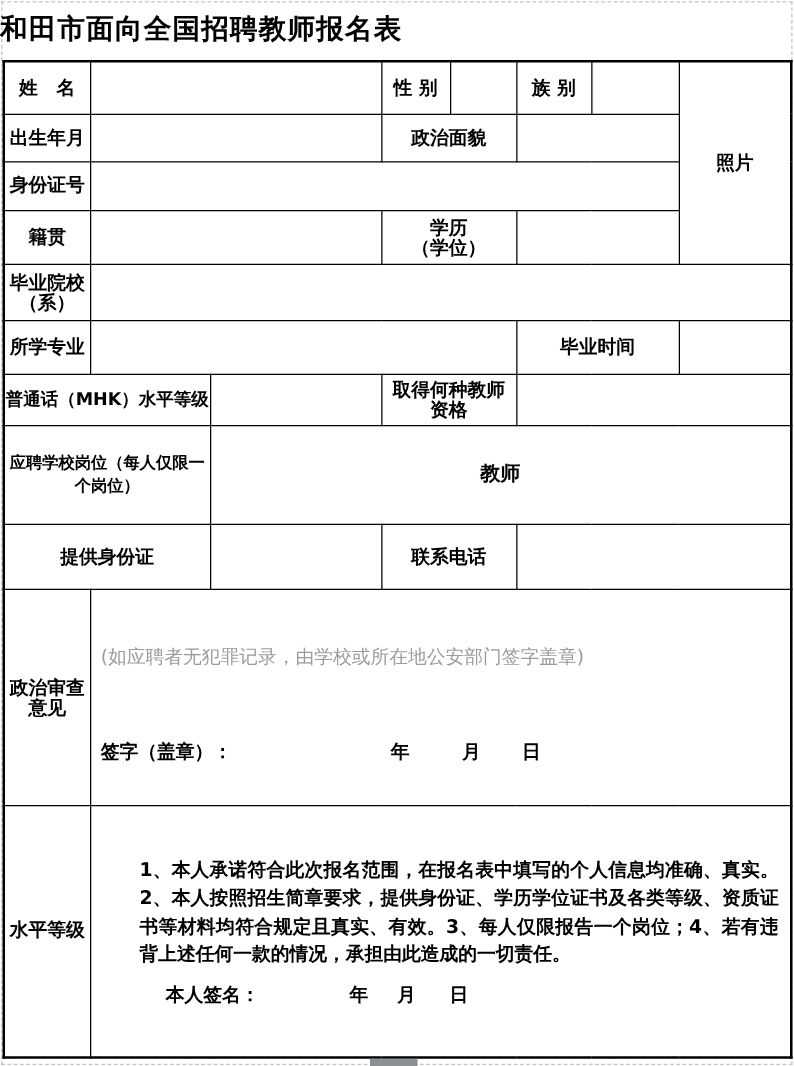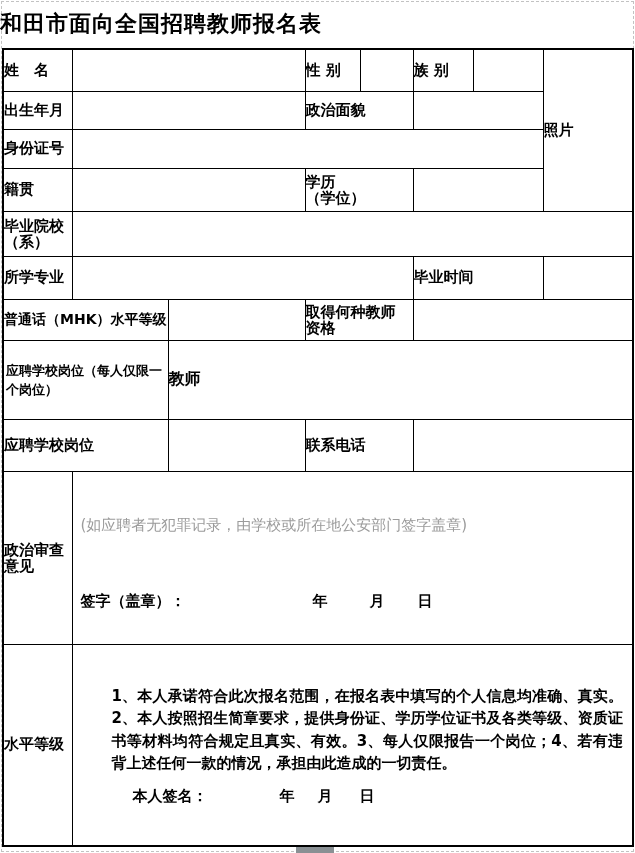--- a/index.html
+++ b/index.html
@@ -17,21 +17,21 @@
     text-align:left;font-size:22px;font-weight:bold;line-height:48px;
     letter-spacing:1px;margin:0;
   }
   table.form{
     position:absolute;left:2px;top:48px;
     border-collapse:collapse;table-layout:fixed;width:631px;
     border:2px solid #000;
   }
   td{
     border:1px solid #000;padding:0;margin:0;
-    text-align:left;vertical-align:middle;
+    text-align:center;vertical-align:middle;
     font-size:15px;font-weight:bold;color:#000;
     overflow:hidden;
   }
   td.wrap{white-space:pre-line;line-height:16px;}
   td.small-label{font-size:13px;line-height:19px;padding:0 2px;}
   td.mandarin{font-size:14px;}
   td.pos-value{font-size:16px;}
   td.content-cell{
     position:relative;text-align:left;vertical-align:top;
   }
@@ -117,21 +117,21 @@
     <td></td>
     <td colspan="2" class="wrap">取得何种教师
 资格</td>
     <td colspan="3"></td>
   </tr>
   <tr style="height:79px">
     <td colspan="2" class="small-label">应聘学校岗位（每人仅限一个岗位）</td>
     <td colspan="6" class="pos-value">教师</td>
   </tr>
   <tr style="height:52px">
-    <td colspan="2">应聘学校岗位</td>
+    <td colspan="2">提供身份证</td>
     <td></td>
     <td colspan="2">联系电话</td>
     <td colspan="3"></td>
   </tr>
   <tr style="height:173px">
     <td class="wrap">政治审查
 意见</td>
     <td colspan="7" class="content-cell">
       <div class="pr-note">(如应聘者无犯罪记录，由学校或所在地公安部门签字盖章)</div>
       <div class="pr-sig">

